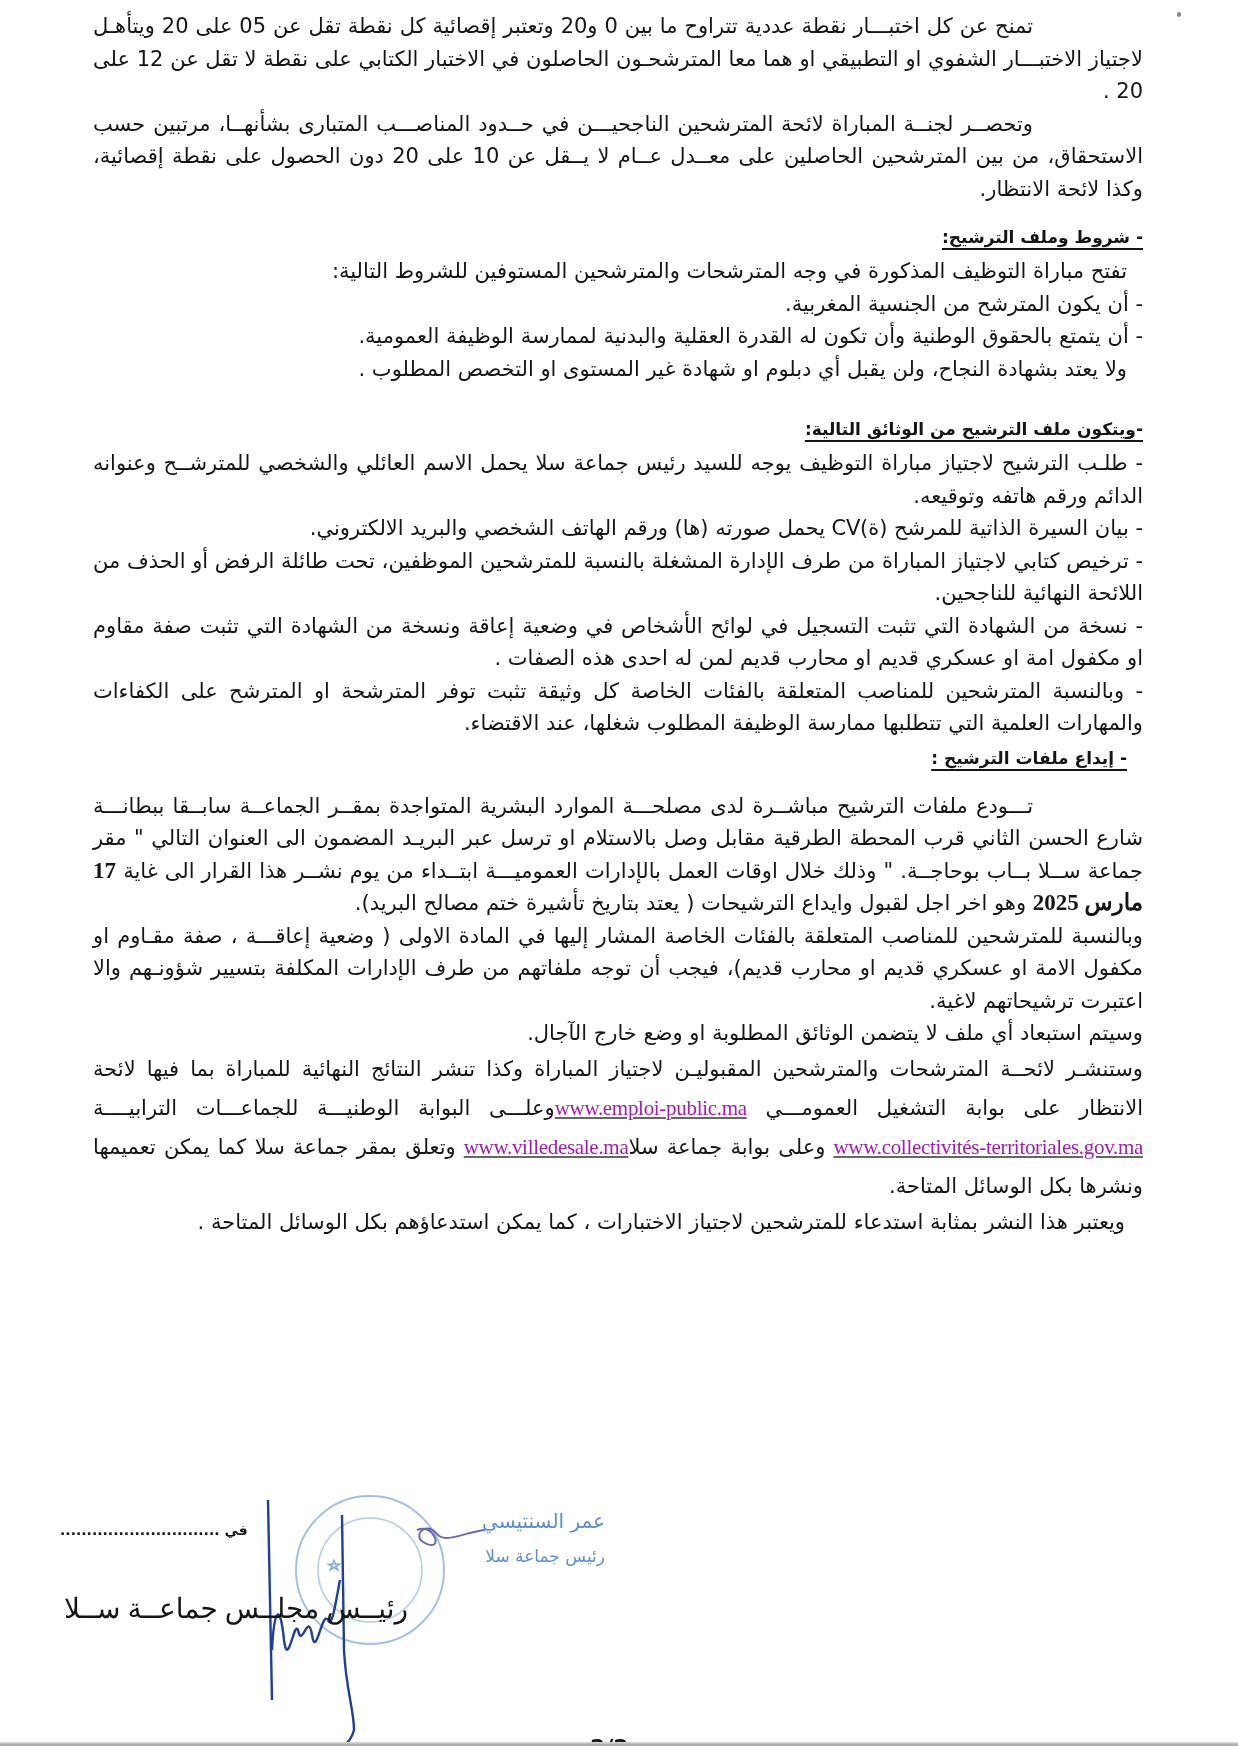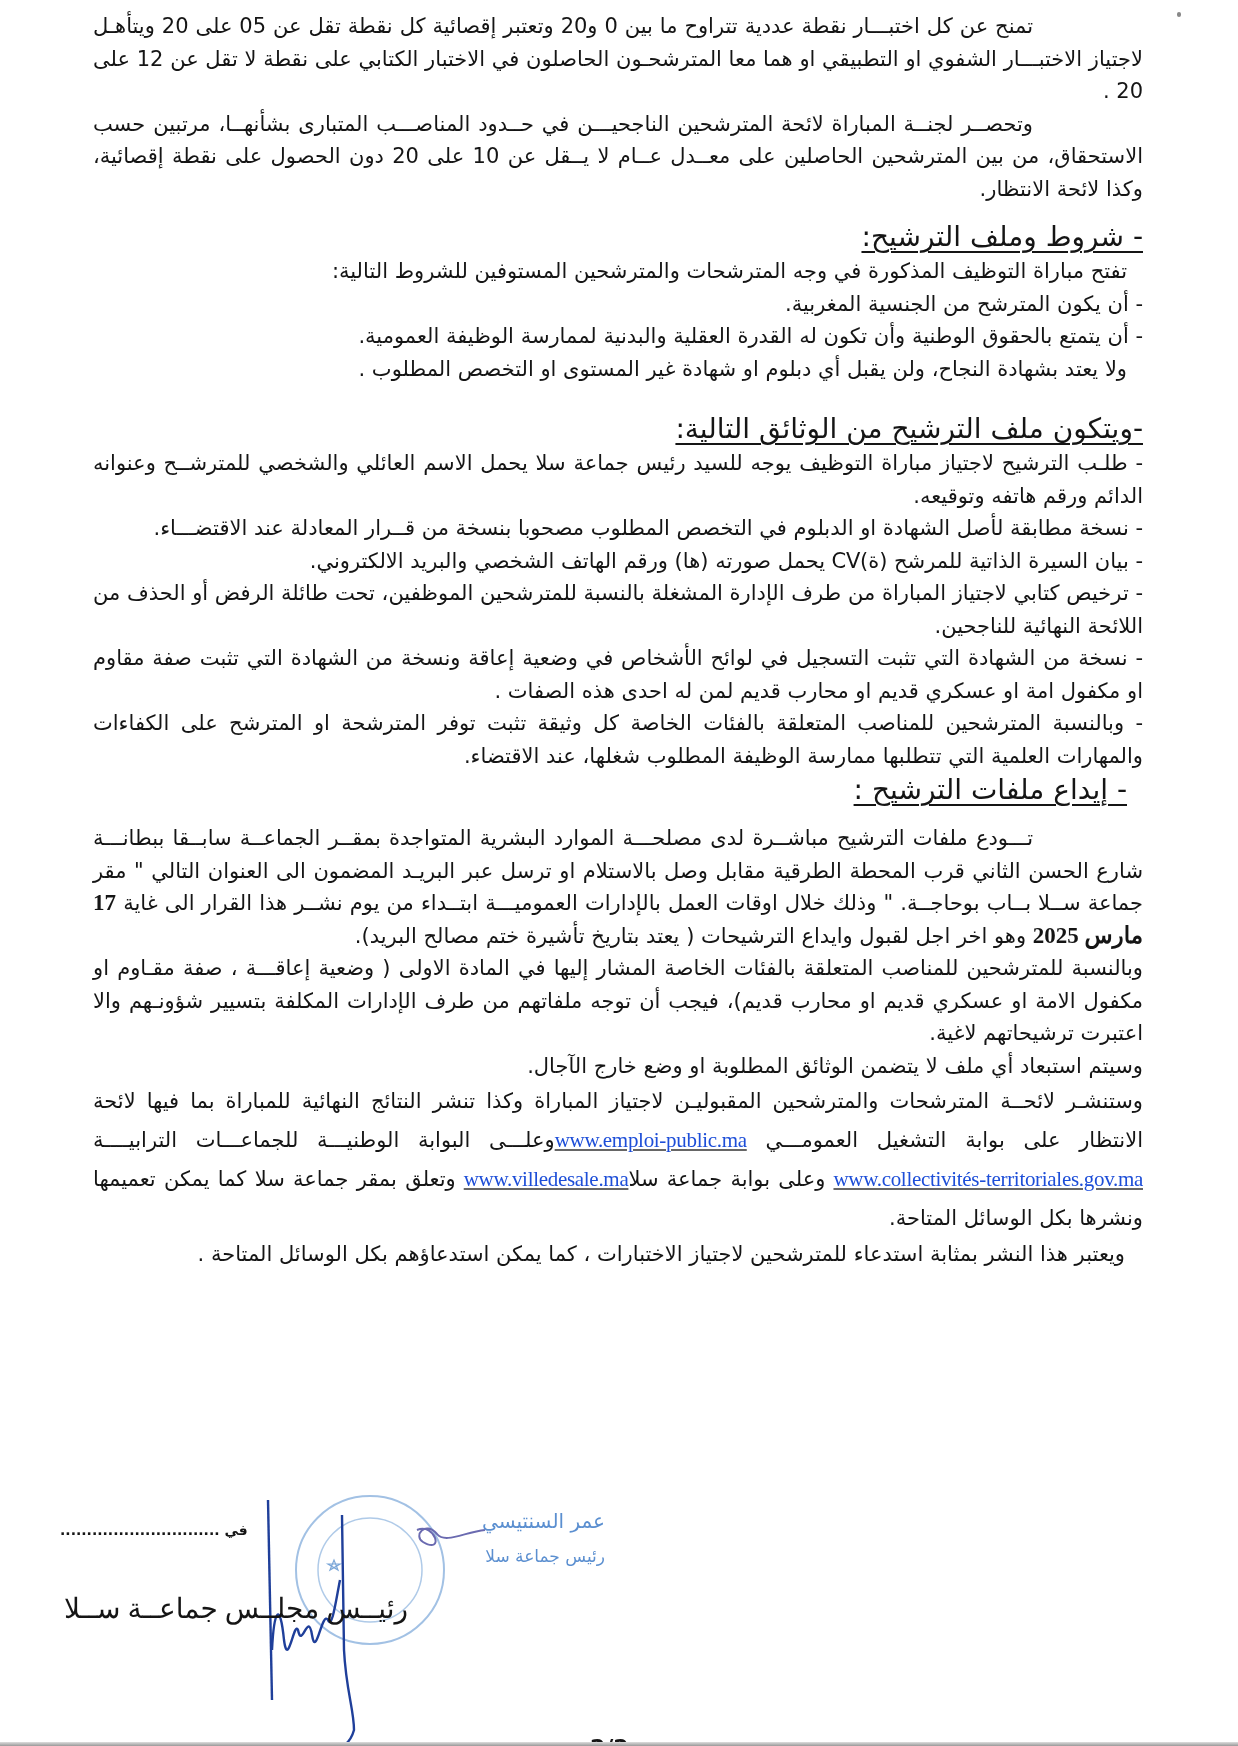--- a/index.html
+++ b/index.html
@@ -16,29 +16,29 @@
     position: absolute; top: 10px; right: 95px; width: 1050px;
     direction: rtl; text-align: right;
     font-size: 21px; line-height: 32.5px;
     letter-spacing: -0.3px;
   }
   .content p { margin: 0; }
   .just { text-align: justify; text-align-last: right; }
   .indent { text-indent: 110px; }
   .sub { padding-right: 16px; }
   .heading {
-    font-weight: normal; font-size: 28px; text-decoration: underline;
+    font-weight: bold; font-size: 17px; text-decoration: underline;
     text-underline-offset: 5px; text-decoration-thickness: 2px;
     margin: 0; line-height: 36px;
   }
   .gap-s { height: 14px; }
   .gap-m { height: 26px; }
   .bold { font-weight: bold; font-family: "Liberation Serif", "DejaVu Serif", serif; font-size: 23px; }
   .link {
-    color: #1d4ed8; text-decoration: underline; text-decoration-color: #666;
+    color: #a21caf; text-decoration: underline; text-decoration-color: #666;
     font-family: "Liberation Serif", "DejaVu Serif", serif; font-size: 21px;
     direction: ltr; unicode-bidi: embed;
   }
   .sig-area { position: absolute; left: 0; top: 1510px; width: 1238px; height: 236px; }
   .fi-line {
     position: absolute; left: 60px; top: 12px; direction: rtl;
     font-size: 14px; font-weight: bold; white-space: nowrap;
   }
   .dots { letter-spacing: 1px; }
   .president {
@@ -68,21 +68,20 @@
     <div class="gap-s"></div>
     <p class="heading">- شروط وملف الترشيح:</p>
     <p class="sub">تفتح مباراة التوظيف المذكورة في وجه المترشحات والمترشحين المستوفين للشروط التالية:</p>
     <p>- أن يكون المترشح من الجنسية المغربية.</p>
     <p>- أن يتمتع بالحقوق الوطنية وأن تكون له القدرة العقلية والبدنية لممارسة الوظيفة العمومية.</p>
     <p class="sub">ولا يعتد بشهادة النجاح، ولن يقبل أي دبلوم او شهادة غير المستوى او التخصص المطلوب .</p>
 
     <div class="gap-m"></div>
     <p class="heading">-ويتكون ملف الترشيح من الوثائق التالية:</p>
     <p class="just">- طلـب الترشيح لاجتياز مباراة التوظيف يوجه للسيد رئيس جماعة سلا يحمل الاسم العائلي والشخصي للمترشــح وعنوانه الدائم ورقم هاتفه وتوقيعه.</p>
-    <p class="just">- نسخة مطابقة لأصل الشهادة او الدبلوم في التخصص المطلوب مصحوبا بنسخة من قــرار المعادلة عند الاقتضـــاء.</p>
     <p>- بيان السيرة الذاتية للمرشح (ة)CV يحمل صورته (ها) ورقم الهاتف الشخصي والبريد الالكتروني.</p>
     <p class="just">- ترخيص كتابي لاجتياز المباراة من طرف الإدارة المشغلة بالنسبة للمترشحين الموظفين، تحت طائلة الرفض أو الحذف من اللائحة النهائية للناجحين.</p>
     <p class="just">- نسخة من الشهادة التي تثبت التسجيل في لوائح الأشخاص في وضعية إعاقة ونسخة من الشهادة التي تثبت صفة مقاوم او مكفول امة او عسكري  قديم او محارب قديم لمن له احدى هذه الصفات .</p>
     <p class="just">- وبالنسبة المترشحين للمناصب المتعلقة بالفئات الخاصة كل وثيقة تثبت توفر المترشحة او المترشح على الكفاءات والمهارات العلمية التي تتطلبها ممارسة الوظيفة المطلوب شغلها، عند الاقتضاء.</p>
 
     <p class="heading sub">- إيداع ملفات الترشيح :</p>
     <div class="gap-s"></div>
     <p class="just indent"><span>تـــودع ملفات الترشيح مباشــرة لدى مصلحـــة الموارد البشرية المتواجدة بمقــر الجماعــة سابــقا ببطانـــة شارع الحسن الثاني قرب المحطة الطرقية مقابل وصل بالاستلام او ترسل عبر البريـد المضمون الى العنوان التالي " مقر جماعة ســلا بــاب بوحاجــة. " وذلك خلال اوقات العمل بالإدارات العموميـــة ابتــداء من يوم نشــر هذا القرار الى غاية </span><span class="bold">17 مارس 2025</span><span> وهو اخر اجل لقبول وايداع الترشيحات ( يعتد بتاريخ تأشيرة ختم مصالح البريد).</span></p>
     <p class="just">وبالنسبة للمترشحين للمناصب المتعلقة بالفئات الخاصة المشار إليها في المادة الاولى ( وضعية إعاقـــة ، صفة مقـاوم او مكفول الامة او عسكري قديم او محارب قديم)، فيجب أن توجه ملفاتهم من طرف الإدارات المكلفة بتسيير شؤونـهم والا اعتبرت ترشيحاتهم لاغية.</p>
     <p>وسيتم استبعاد أي ملف لا يتضمن الوثائق المطلوبة او وضع خارج الآجال.</p>

